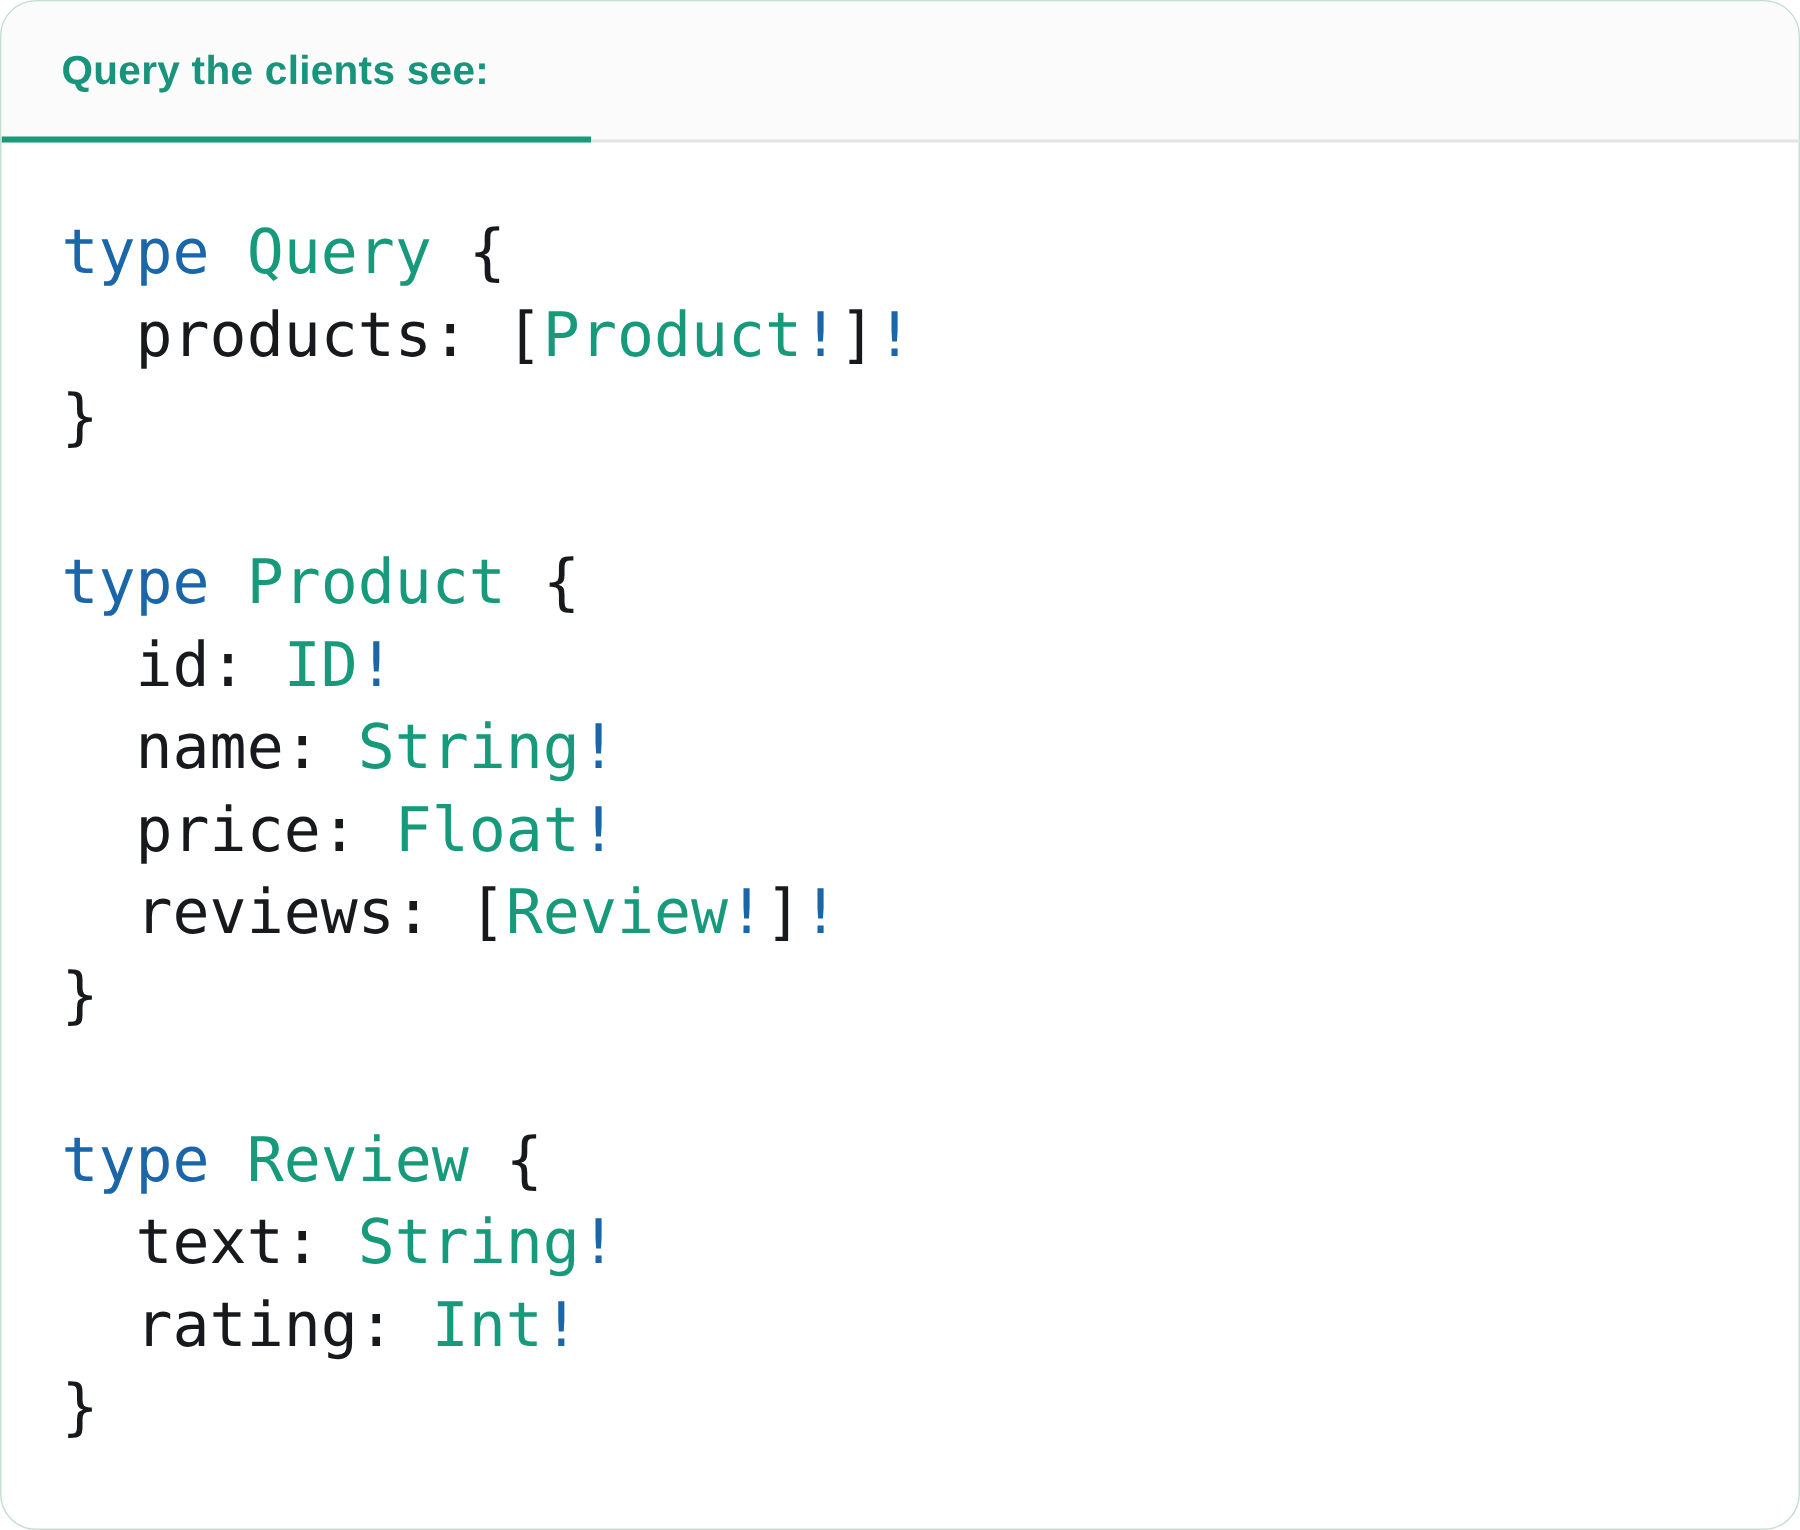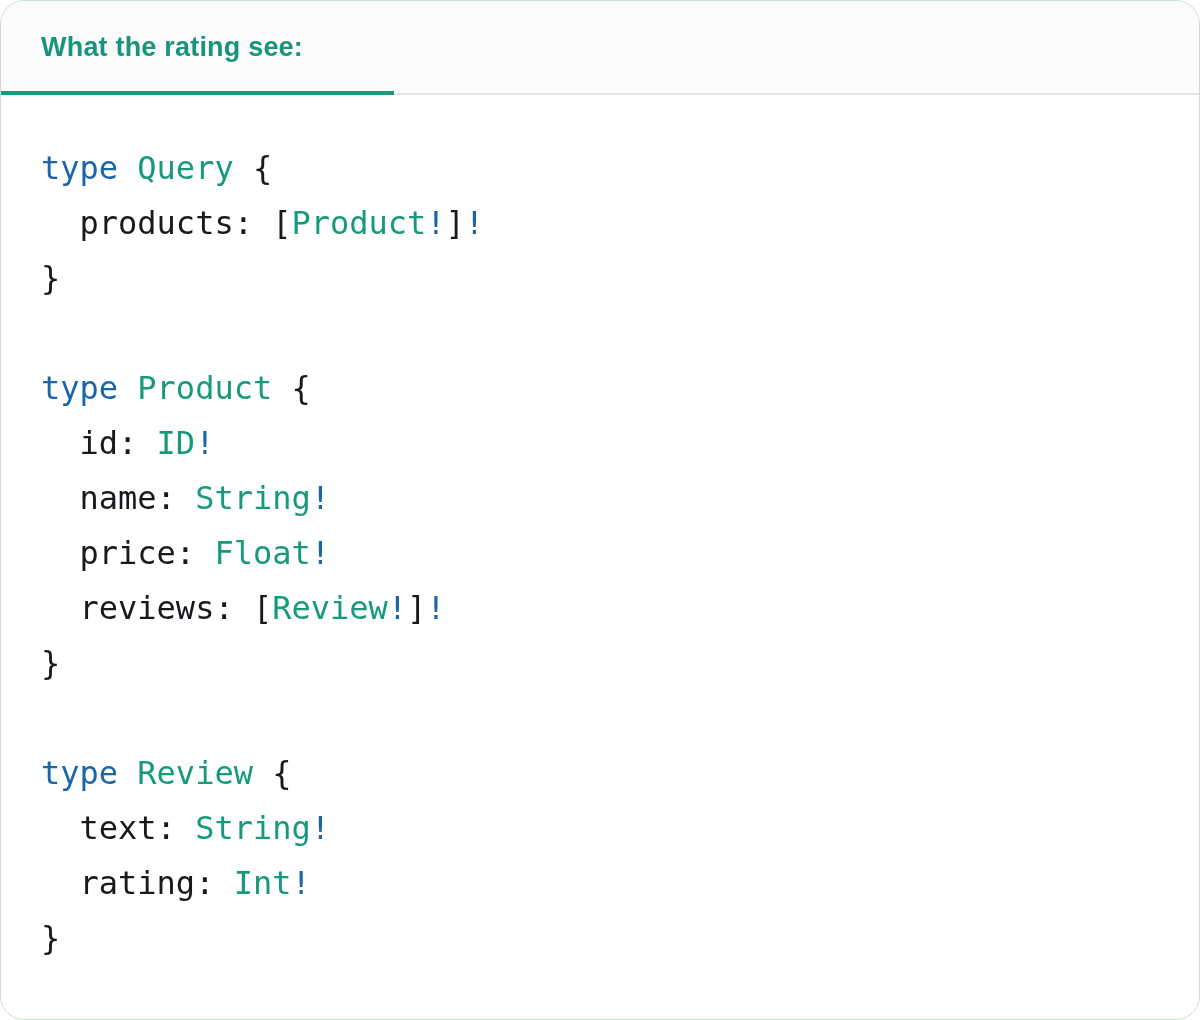--- a/index.html
+++ b/index.html
@@ -47,33 +47,33 @@
     position: absolute;
     left: 0;
     bottom: -2px;
     width: 393px;
     height: 4px;
     background: var(--underline-green);
   }
   .code {
     padding: 46px 40px 0 40px;
     font-family: "DejaVu Sans Mono", "Liberation Mono", monospace;
-    font-size: 32px;
+    font-size: 41px;
     line-height: 55px;
     color: var(--text-dark);
     white-space: pre;
   }
   .code-line { min-height: 55px; }
   .tok-plain { color: var(--text-dark); }
   .tok-kw    { color: var(--keyword-blue); }
   .tok-type  { color: var(--type-green); }
   .tok-bang  { color: var(--keyword-blue); }
 </style>
 </head>
 <body>
 
 <div class="panel">
   <div class="tabbar">
-    <div class="tab-label">What the rating see:</div>
+    <div class="tab-label">Query the clients see:</div>
     <div class="active-indicator"></div>
   </div>
   <div class="code"><div class="code-line"><span class="tok-kw">type</span><span class="tok-plain"> </span><span class="tok-type">Query</span><span class="tok-plain"> {</span></div><div class="code-line"><span class="tok-plain">  products: [</span><span class="tok-type">Product</span><span class="tok-bang">!</span><span class="tok-plain">]</span><span class="tok-bang">!</span></div><div class="code-line"><span class="tok-plain">}</span></div><div class="code-line">&nbsp;</div><div class="code-line"><span class="tok-kw">type</span><span class="tok-plain"> </span><span class="tok-type">Product</span><span class="tok-plain"> {</span></div><div class="code-line"><span class="tok-plain">  id: </span><span class="tok-type">ID</span><span class="tok-bang">!</span></div><div class="code-line"><span class="tok-plain">  name: </span><span class="tok-type">String</span><span class="tok-bang">!</span></div><div class="code-line"><span class="tok-plain">  price: </span><span class="tok-type">Float</span><span class="tok-bang">!</span></div><div class="code-line"><span class="tok-plain">  reviews: [</span><span class="tok-type">Review</span><span class="tok-bang">!</span><span class="tok-plain">]</span><span class="tok-bang">!</span></div><div class="code-line"><span class="tok-plain">}</span></div><div class="code-line">&nbsp;</div><div class="code-line"><span class="tok-kw">type</span><span class="tok-plain"> </span><span class="tok-type">Review</span><span class="tok-plain"> {</span></div><div class="code-line"><span class="tok-plain">  text: </span><span class="tok-type">String</span><span class="tok-bang">!</span></div><div class="code-line"><span class="tok-plain">  rating: </span><span class="tok-type">Int</span><span class="tok-bang">!</span></div><div class="code-line"><span class="tok-plain">}</span></div></div>
 </div>
 
 </body></html>

